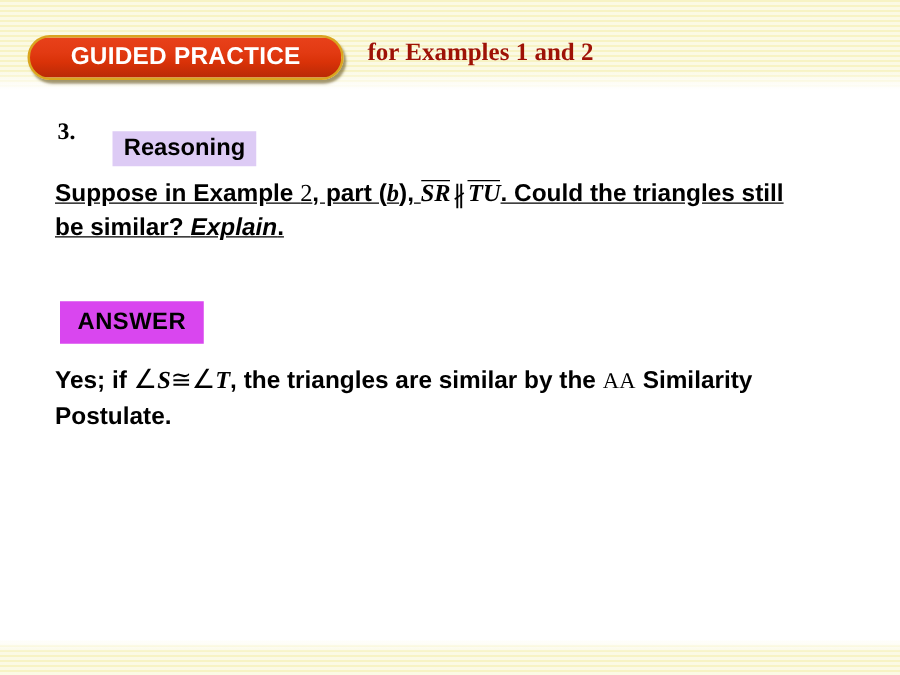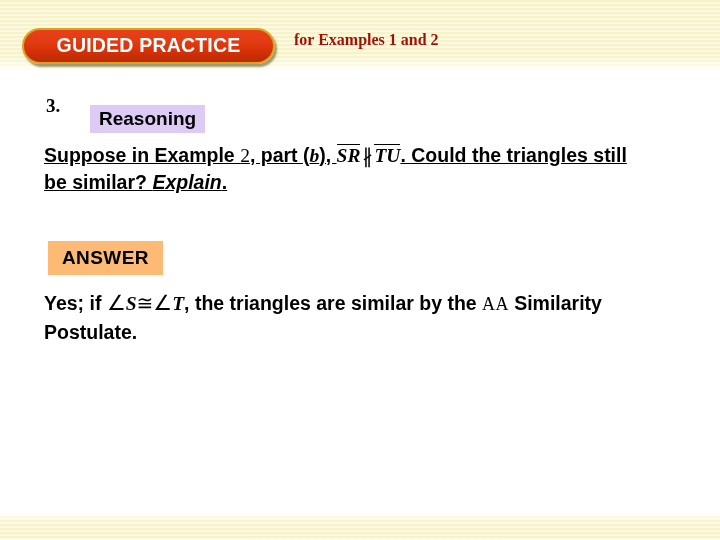--- a/index.html
+++ b/index.html
@@ -87,21 +87,21 @@
     white-space: nowrap;
     text-align: center;
   }
   .header-sub {
     position: absolute;
     left: 294px;
     top: 31px;
     color: #9e1206;
     font-family: "Liberation Serif", serif;
     font-weight: bold;
-    font-size: 16px;
+    font-size: 20px;
     white-space: nowrap;
   }
 
   
   .q-number {
     position: absolute;
     left: 46px;
     top: 95px;
     font-family: "Liberation Serif", serif;
     font-weight: bold;
@@ -172,21 +172,21 @@
     font-style: italic;
     font-weight: bold;
   }
 
   
   .answer-tag {
     position: absolute;
     left: 48px;
     top: 241px;
     padding: 7px 14px 8px 14px;
-    background: #fdba74;
+    background: #d946ef;
     font-family: "Liberation Sans", sans-serif;
     font-weight: bold;
     font-size: 19px;
     letter-spacing: 0.4px;
     color: #000000;
     line-height: 1;
     white-space: nowrap;
   }
   .answer-body {
     position: absolute;

